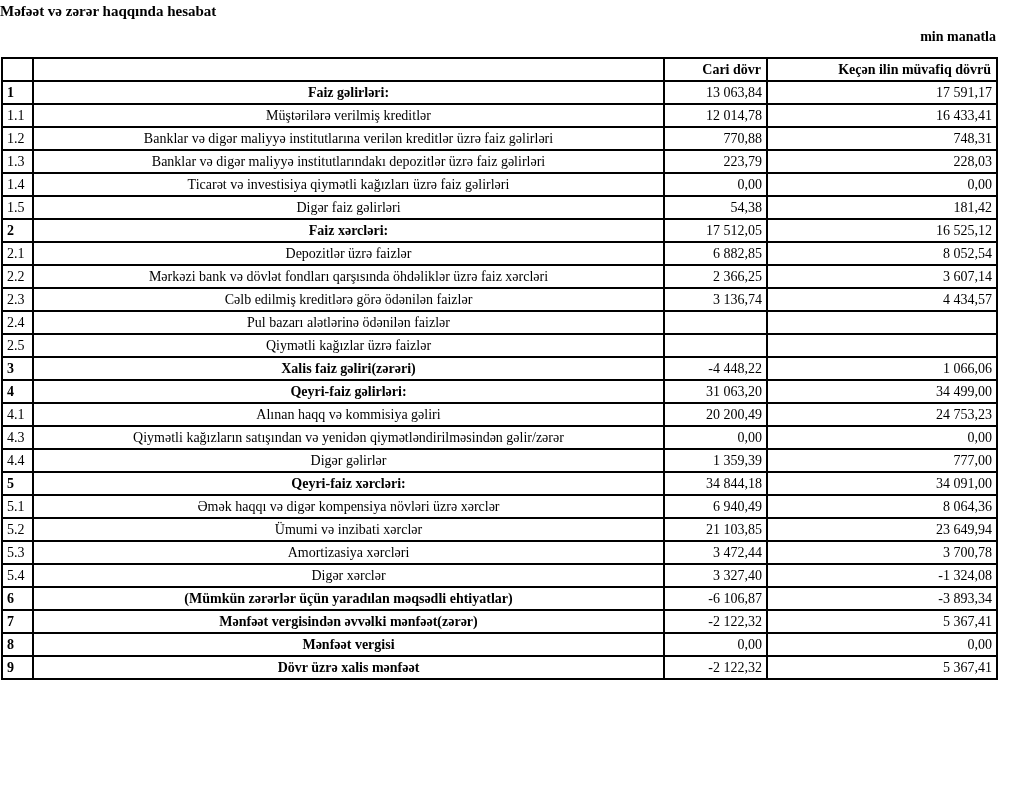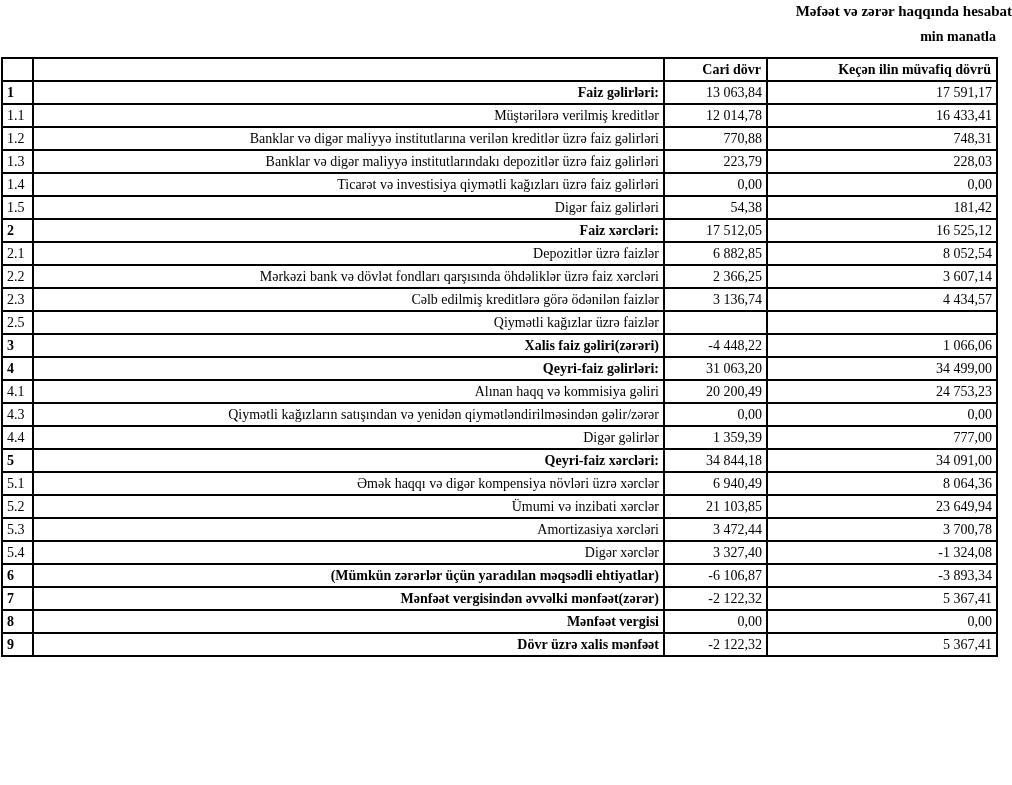--- a/index.html
+++ b/index.html
@@ -8,21 +8,21 @@
     background: #ffffff;
   }
   body {
     width: 1012px;
     height: 785px;
     color: #000000;
     font-family: "Liberation Serif", "DejaVu Serif", serif;
     overflow: hidden;
   }
   .page-title {
-    text-align: right;
+    text-align: left;
     font-weight: bold;
     font-size: 15px;
     padding-top: 3px;
     height: 18px;
   }
   .unit-note {
     width: 996px;
     text-align: right;
     font-weight: bold;
     font-size: 14px;
@@ -48,21 +48,21 @@
   }
   table.report th.col-head {
     font-weight: bold;
     text-align: right;
     padding-right: 5px;
   }
   td.cell-no {
     text-align: left;
   }
   td.cell-label {
-    text-align: right;
+    text-align: center;
   }
   td.cell-val {
     text-align: right;
     padding-right: 5px;
     font-family: Liberation Serif, serif;
   }
   tr.bold-row td.cell-no,
   tr.bold-row td.cell-label {
     font-weight: bold;
   }
@@ -144,20 +144,26 @@
     <td class="cell-val">2 366,25</td>
     <td class="cell-val">3 607,14</td>
   </tr>
       <tr>
     <td class="cell-no">2.3</td>
     <td class="cell-label">Cəlb edilmiş kreditlərə görə ödənilən faizlər</td>
     <td class="cell-val">3 136,74</td>
     <td class="cell-val">4 434,57</td>
   </tr>
       <tr>
+    <td class="cell-no">2.4</td>
+    <td class="cell-label">Pul bazarı alətlərinə ödənilən faizlər</td>
+    <td class="cell-val"></td>
+    <td class="cell-val"></td>
+  </tr>
+      <tr>
     <td class="cell-no">2.5</td>
     <td class="cell-label">Qiymətli kağızlar üzrə faizlər</td>
     <td class="cell-val"></td>
     <td class="cell-val"></td>
   </tr>
       <tr class="bold-row">
     <td class="cell-no">3</td>
     <td class="cell-label">Xalis faiz gəliri(zərəri)</td>
     <td class="cell-val">-4 448,22</td>
     <td class="cell-val">1 066,06</td>

